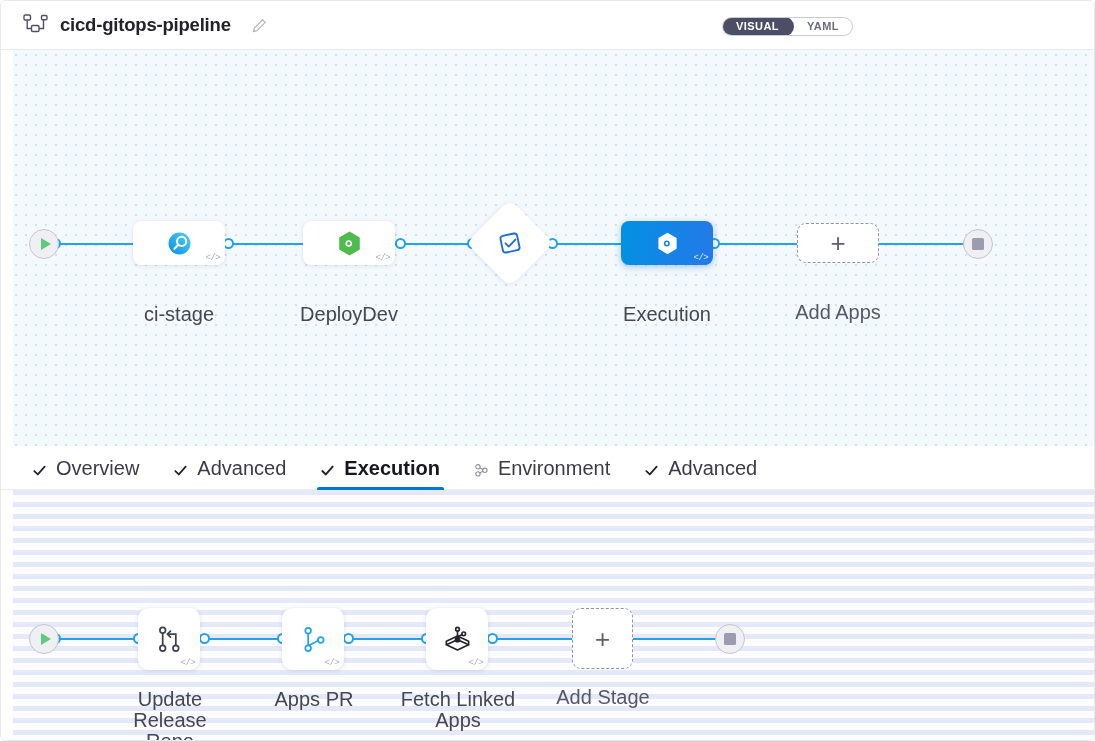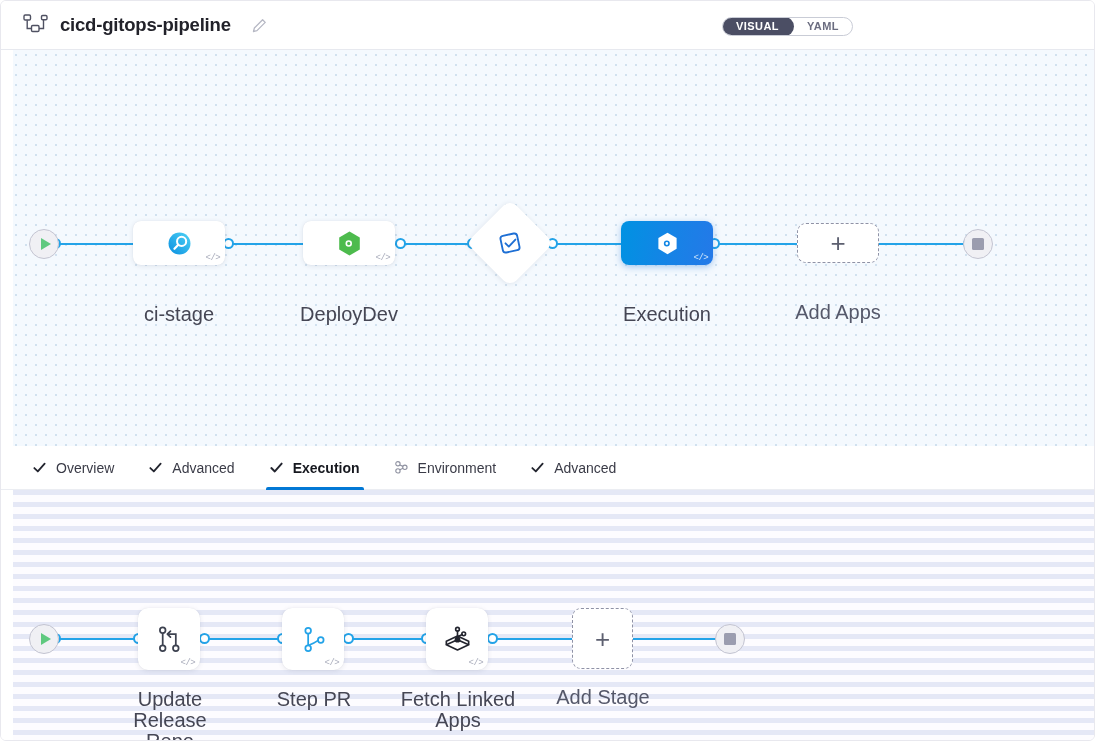--- a/index.html
+++ b/index.html
@@ -106,21 +106,21 @@
     align-items: stretch;
     padding-left: 18px;
     border-bottom: 1px solid #ebedf2;
     z-index: 6;
   }
   .tab {
     display: flex;
     align-items: center;
     gap: 9px;
     padding: 0 21px 0 13px;
-    font-size: 14px;
+    font-size: 20px;
     color: #3a3b47;
     cursor: pointer;
     position: relative;
     white-space: nowrap;
   }
   .tab .tab-label { line-height: 1; }
   .tab.active .tab-label { font-weight: bold; color: #16181f; }
   .tab.active::after {
     content: "";
     position: absolute;
@@ -475,21 +475,21 @@
           <svg viewBox="0 0 34 34" width="33" height="33" fill="none" stroke="#23a3e8" stroke-width="1.8">
             <circle cx="11.5" cy="8" r="2.9"></circle>
             <circle cx="11.5" cy="26" r="2.9"></circle>
             <circle cx="24.5" cy="17.5" r="2.9"></circle>
             <path d="M11.5 10.9 V23.1"></path>
             <path d="M13.2 22.4 C17.5 21 19.6 19.4 21.7 17.9" stroke-linecap="round"></path>
           </svg>
         </span>
         <span class="code-badge">&lt;/&gt;</span>
       </div>
-      <div class="node-label" style="left:252px; top:179px; width:122px;">Step PR</div>
+      <div class="node-label" style="left:252px; top:179px; width:122px;">Apps PR</div>
 
       <div class="node step" style="left:425px; top:118px;">
         <span class="ico-step">
           <svg viewBox="0 0 34 34" width="33" height="33" fill="none" stroke="#22242e" stroke-width="1.7" stroke-linejoin="round">
             <path d="M5.5 22.5 17 17.2 28.5 22.5 17 27.8 Z" fill="#ffffff"></path>
             <path d="M5.5 22.5 V18.8 L17 13.5 28.5 18.8 V22.5" fill="none"></path>
             <circle cx="17" cy="17.2" r="2.1" fill="#22242e"></circle>
             <circle cx="17" cy="6.4" r="1.9"></circle>
             <circle cx="23.4" cy="11.2" r="1.9"></circle>
             <path d="M17 8.3 V15.1 M17 14.2 21.9 11.9" stroke-linecap="round"></path>

